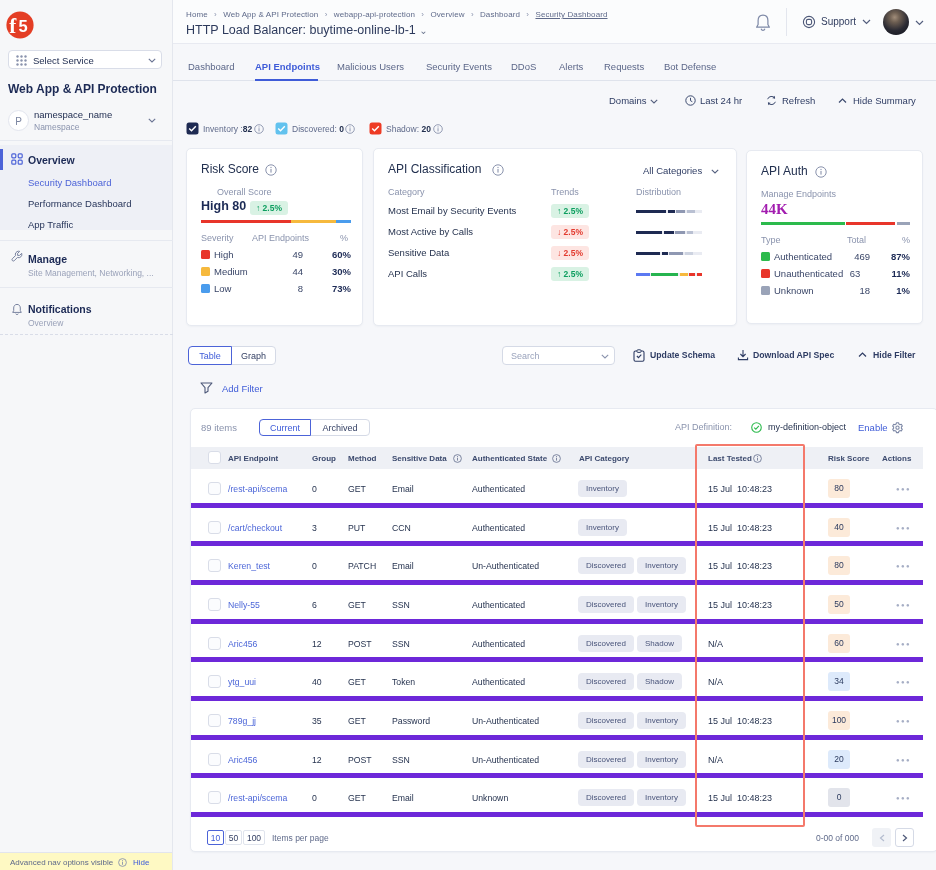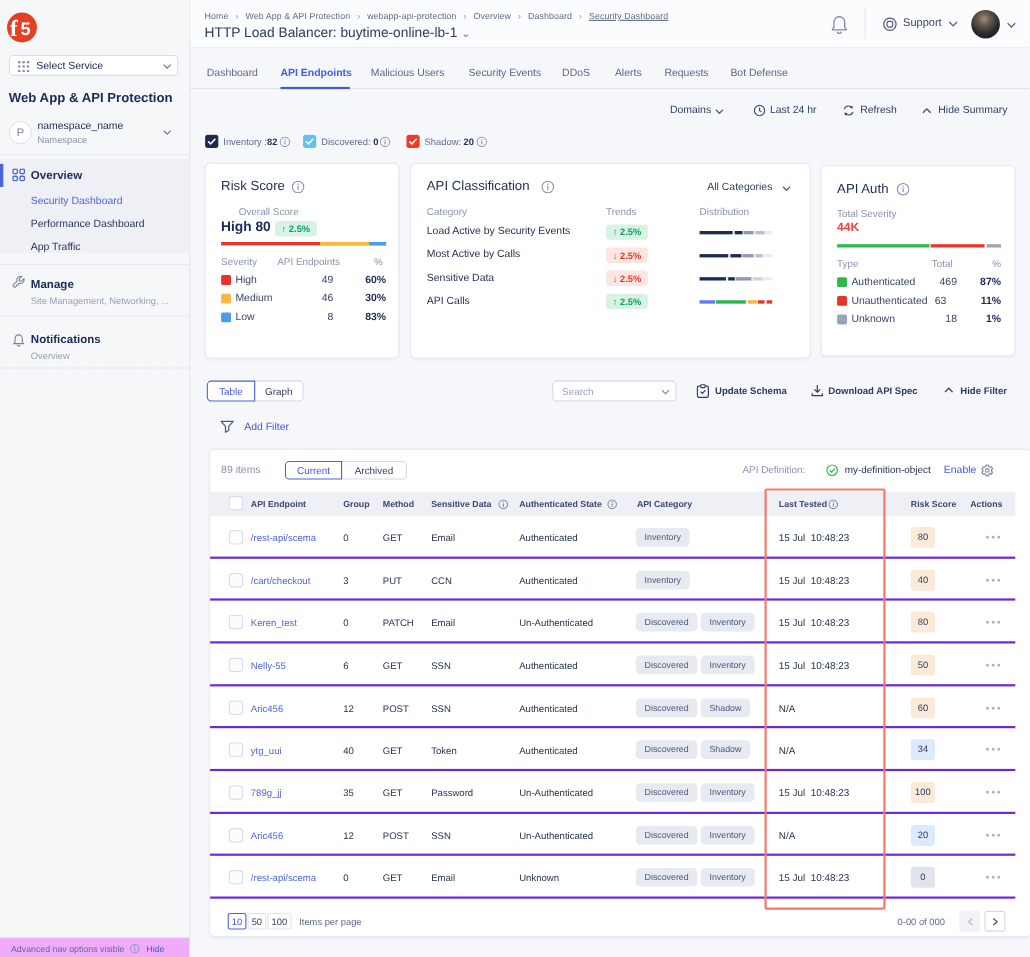--- a/index.html
+++ b/index.html
@@ -19,21 +19,21 @@
 
 
 #sidebar { position:absolute; left:0; top:44px; width:173px; height:826px; background:#f6f7f9; border-right:1px solid #e4e7ee; }
 .sel-box { position:absolute; left:8px; top:6px; width:154px; height:19px; background:#fff; border:1px solid #d9dde8; border-radius:4px; }
 .waap-title { position:absolute; left:8px; top:38px; font-size:12px; font-weight:bold; color:#1c2a55; }
 .ns-row { position:absolute; left:8px; top:64px; width:156px; height:28px; }
 .side-divider { position:absolute; left:0px; width:173px; border-top:1px solid #e6e9f0; }
 .ov-group { position:absolute; left:0; top:101px; width:172px; height:85px; background:#eef0f6; }
 .ov-bar { position:absolute; left:0; top:4px; width:3px; height:21px; background:#4c63d8; }
 .side-sub { position:absolute; left:28px; font-size:9.5px; color:#27355a; }
-#bottombar { position:absolute; left:0; top:852px; width:172px; height:18px; background:#f0abfc; border-top:1px solid #e2e5ed; font-size:8px; color:#5f6a8a; }
+#bottombar { position:absolute; left:0; top:852px; width:172px; height:18px; background:#fef9c3; border-top:1px solid #e2e5ed; font-size:8px; color:#5f6a8a; }
 
 
 #tabs { position:absolute; left:173px; top:44px; width:763px; height:37px; border-bottom:1px solid #dfe3ec; }
 .tab { position:absolute; top:17px; font-size:9.5px; color:#5b6688; }
 .tab.active { color:#3f5cd8; font-weight:bold; }
 .tab-underline { position:absolute; top:35px; height:2px; background:#3f5cd8; }
 
 .toolbar1 { position:absolute; top:95px; font-size:9.5px; color:#2e3c63; }
 .cbrow { position:absolute; top:122px; font-size:8.5px; color:#5f6a8a; white-space:nowrap; }
 
@@ -51,21 +51,21 @@
 .badge { display:inline-block; width:22px; height:19px; line-height:19px; text-align:center; font-size:8.5px; color:#2b3a5e; border-radius:3px; }
 .badge.peach { background:#fcead9; }
 .badge.blue { background:#ddeafb; }
 .badge.grey { background:#e2e4eb; }
 .cell.dots { color:#a6aec5; font-size:6px; letter-spacing:1.4px; }
 
 #redbox { position:absolute; left:695px; top:444px; width:110px; height:383px; border:2.5px solid #f4796b; border-radius:2px; z-index:50; }
 
 .thead { position:absolute; left:0; top:38px; width:732px; height:22px; background:#eef0f5; }
 .hcell { position:absolute; top:7px; font-size:8px; font-weight:bold; color:#3c4a6e; }
-.trow { position:absolute; left:0; width:732px; height:38.66px; border-bottom:2px solid #6d28d9; }
+.trow { position:absolute; left:0; width:732px; height:38.66px; border-bottom:5px solid #6d28d9; }
 .cell { position:absolute; top:15px; font-size:8.7px; color:#26334f; }
 .cell.link { color:#4c66d8; }
 .cell .tag { position:relative; top:-4px; }
 .cb { position:absolute; left:17px; top:13px; width:13px; height:13px; border:1px solid #d9dde8; border-radius:3px; background:#fbfcfe; }
 .thead .cb { top:4px; }
 </style>
 </head>
 <body>
 
 <div id="topbar">
@@ -255,43 +255,43 @@
   </div>
   <div class="abs grey-lbl" style="left:14px; top:84px;">Severity</div>
   <div class="abs grey-lbl" style="left:65px; top:84px;">API Endpoints</div>
   <div class="abs grey-lbl" style="left:153px; top:84px;">%</div>
   <div class="abs" style="left:14px; top:101px; width:9px; height:9px; background:#e8352a; border-radius:1.5px;"></div>
   <div class="abs" style="left:27px; top:100px; font-size:9.5px; color:#3a4668;">High</div>
   <div class="abs" style="left:86px; top:100px; width:30px; text-align:right; font-size:9.5px; color:#3a4668;">49</div>
   <div class="abs" style="left:124px; top:100px; width:40px; text-align:right; font-size:9.5px; font-weight:bold; color:#1c2a55;">60%</div>
   <div class="abs" style="left:14px; top:118px; width:9px; height:9px; background:#f6b93d; border-radius:1.5px;"></div>
   <div class="abs" style="left:27px; top:117px; font-size:9.5px; color:#3a4668;">Medium</div>
-  <div class="abs" style="left:86px; top:117px; width:30px; text-align:right; font-size:9.5px; color:#3a4668;">46</div>
+  <div class="abs" style="left:86px; top:117px; width:30px; text-align:right; font-size:9.5px; color:#3a4668;">44</div>
   <div class="abs" style="left:124px; top:117px; width:40px; text-align:right; font-size:9.5px; font-weight:bold; color:#1c2a55;">30%</div>
   <div class="abs" style="left:14px; top:135px; width:9px; height:9px; background:#4a9ced; border-radius:1.5px;"></div>
   <div class="abs" style="left:27px; top:134px; font-size:9.5px; color:#3a4668;">Low</div>
   <div class="abs" style="left:86px; top:134px; width:30px; text-align:right; font-size:9.5px; color:#3a4668;">8</div>
-  <div class="abs" style="left:124px; top:134px; width:40px; text-align:right; font-size:9.5px; font-weight:bold; color:#1c2a55;">83%</div>
+  <div class="abs" style="left:124px; top:134px; width:40px; text-align:right; font-size:9.5px; font-weight:bold; color:#1c2a55;">73%</div>
 </div>
 <div class="card" id="card-class" style="left:373px; top:148px; width:364px; height:178px;">
   <div class="abs card-title" style="left:14px; top:13px;">API Classification</div>
   <svg class="abs" style="left:118px; top:15px;" width="12" height="12" viewBox="0 0 12 12">
       <circle cx="6" cy="6" r="5.2" fill="none" stroke="#8a93ad" stroke-width="1"></circle>
       <rect x="5.45" y="5" width="1.1" height="3.6" fill="#8a93ad"></rect>
       <rect x="5.45" y="2.9" width="1.1" height="1.2" fill="#8a93ad"></rect>
     </svg>
   <div class="abs" style="left:269px; top:16px; font-size:9.5px; color:#2e3c63;">All Categories</div>
   <svg class="abs" style="left:337px; top:20px;" width="8" height="5" viewBox="0 0 8 5">
       <path d="M0.8 0.8 L4 4 L7.2 0.8" fill="none" stroke="#545f7e" stroke-width="1.1"></path>
     </svg>
   <div class="abs grey-lbl" style="left:14px; top:38px;">Category</div>
   <div class="abs grey-lbl" style="left:177px; top:38px;">Trends</div>
   <div class="abs grey-lbl" style="left:262px; top:38px;">Distribution</div>
 
-  <div class="abs" style="left:14px; top:56px; font-size:9.5px; color:#26334f;">Load Active by Security Events</div>
+  <div class="abs" style="left:14px; top:56px; font-size:9.5px; color:#26334f;">Most Email by Security Events</div>
   <div class="abs pill up" style="left:177px; top:55px;">↑ 2.5%</div>
   <div class="abs" style="left:262px; top:61px; width:66px; height:2.5px; background:#e9ebf2;">
     <div class="abs" style="left:0; width:30px; height:2.5px; background:#1e2a52;"></div>
     <div class="abs" style="left:31.5px; width:7px; height:2.5px; background:#1e2a52;"></div>
     <div class="abs" style="left:40px; width:9px; height:2.5px; background:#8f98b2;"></div>
     <div class="abs" style="left:50.5px; width:8px; height:2.5px; background:#b9c0d2;"></div>
   </div>
 
   <div class="abs" style="left:14px; top:77px; font-size:9.5px; color:#26334f;">Most Active by Calls</div>
   <div class="abs pill down" style="left:177px; top:76px;">↓ 2.5%</div>
@@ -321,22 +321,22 @@
     <div class="abs" style="left:60.5px; width:5px; height:2.5px; background:#e8352a;"></div>
   </div>
 </div>
 <div class="card" id="card-auth" style="left:746px; top:150px; width:177px; height:174px;">
   <div class="abs card-title" style="left:14px; top:13px;">API Auth</div>
   <svg class="abs" style="left:68px; top:15px;" width="12" height="12" viewBox="0 0 12 12">
       <circle cx="6" cy="6" r="5.2" fill="none" stroke="#8a93ad" stroke-width="1"></circle>
       <rect x="5.45" y="5" width="1.1" height="3.6" fill="#8a93ad"></rect>
       <rect x="5.45" y="2.9" width="1.1" height="1.2" fill="#8a93ad"></rect>
     </svg>
-  <div class="abs grey-lbl" style="left:14px; top:38px;">Total Severity</div>
-  <div class="abs" style="left:14px; top:50px; font-size:11px; font-weight:bold; color:#ef4444;">44K</div>
+  <div class="abs grey-lbl" style="left:14px; top:38px;">Manage Endpoints</div>
+  <div class="abs" style="left:14px; top:50px; font-size:15px; font-weight:bold; color:#a21caf;font-family:Liberation Serif, serif;">44K</div>
   <div class="abs" style="left:14px; top:71px; width:149px; height:3px;">
     <div class="abs" style="left:0; width:84px; height:3px; background:#2cba4c;"></div>
     <div class="abs" style="left:85px; width:49px; height:3px; background:#e8352a;"></div>
     <div class="abs" style="left:136px; width:13px; height:3px; background:#9aa3b8;"></div>
   </div>
   <div class="abs grey-lbl" style="left:14px; top:84px;">Type</div>
   <div class="abs grey-lbl" style="left:100px; top:84px;">Total</div>
   <div class="abs grey-lbl" style="left:155px; top:84px;">%</div>
   <div class="abs" style="left:14px; top:101px; width:9px; height:9px; background:#2cba4c; border-radius:1.5px;"></div>
   <div class="abs" style="left:27px; top:100px; font-size:9.5px; color:#3a4668;">Authenticated</div>

